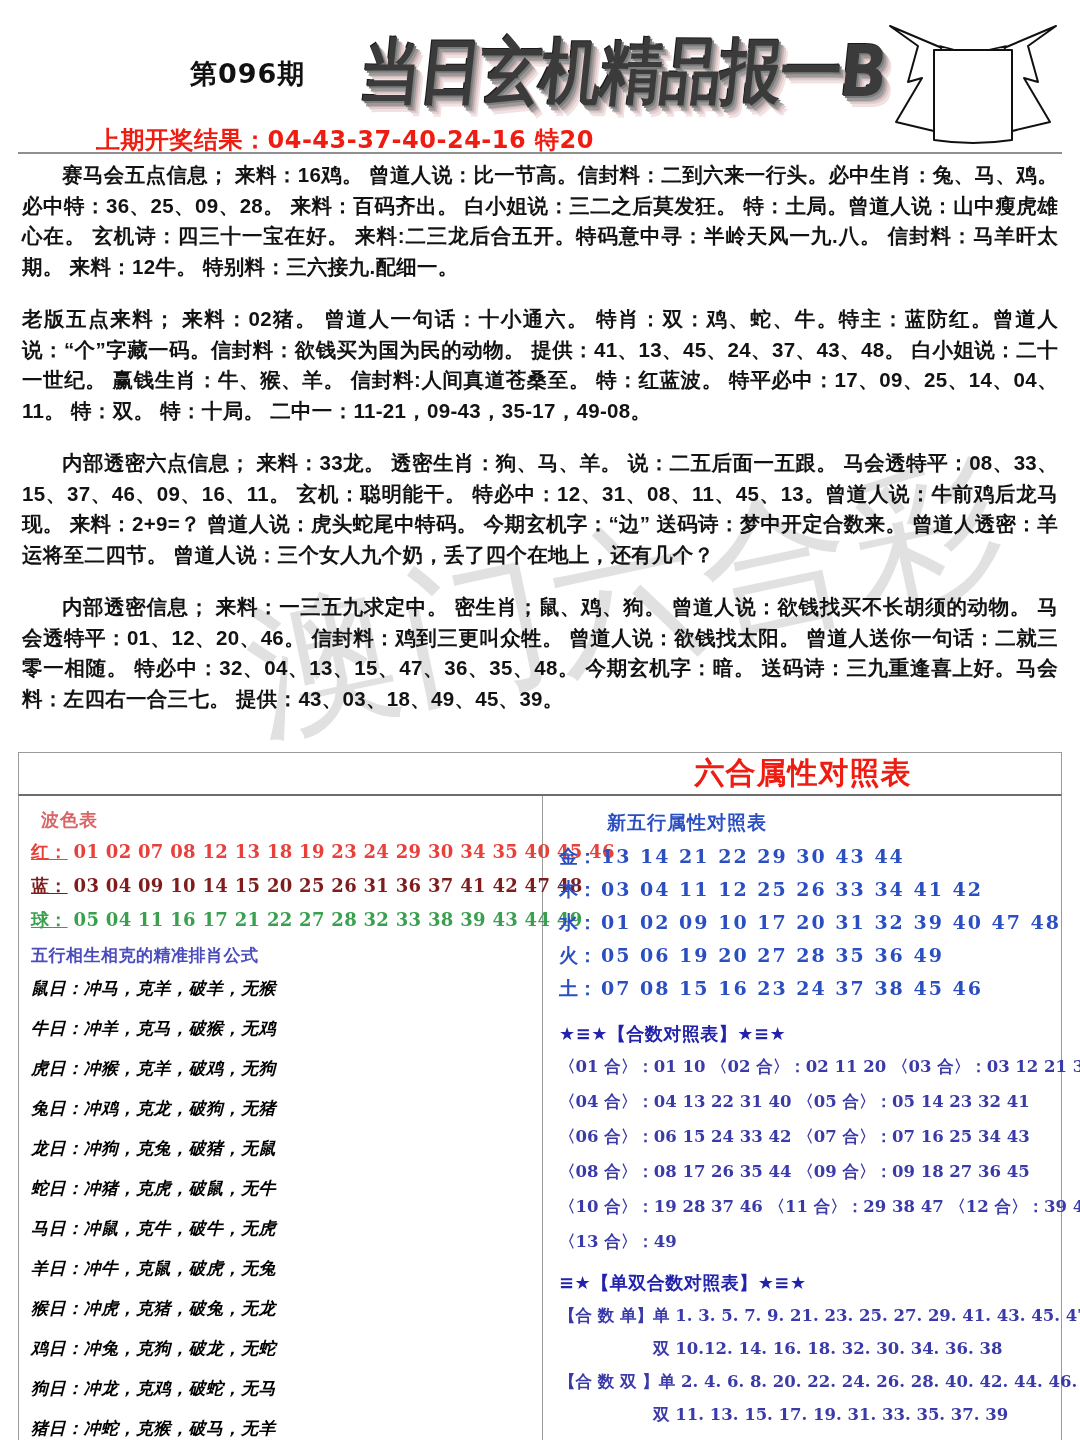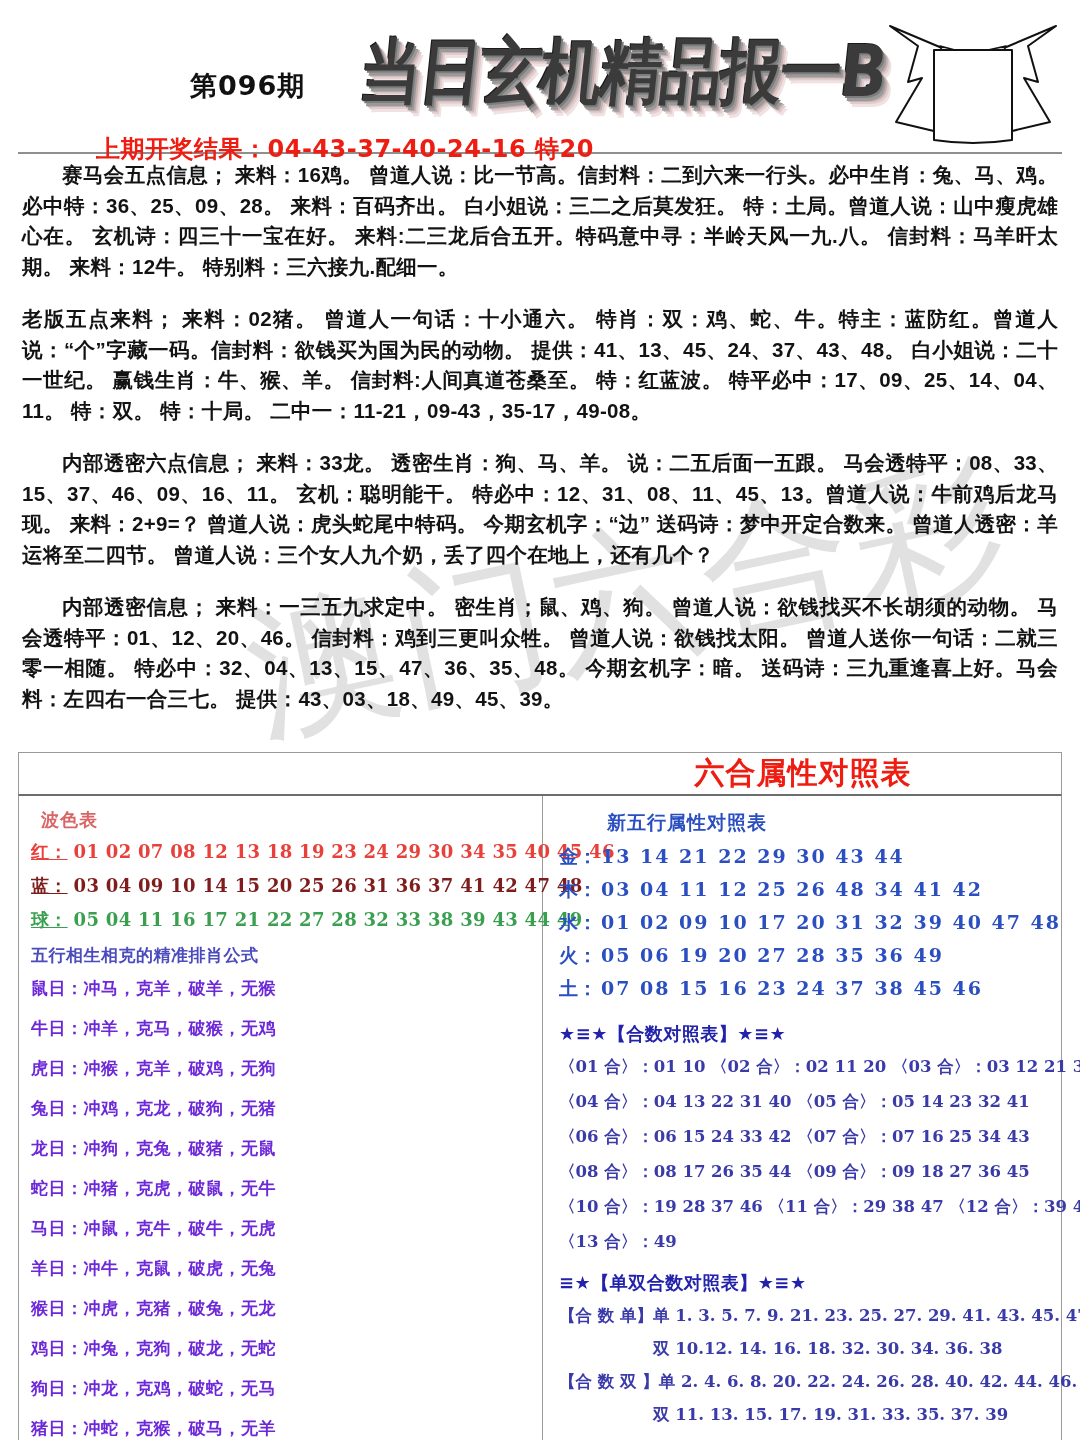--- a/index.html
+++ b/index.html
@@ -40,21 +40,21 @@
     position: absolute;
     left: 18px;
     top: 6px;
     width: 1044px;
     height: 148px;
     z-index: 2;
   }
   .issue-no {
     position: absolute;
     left: 172px;
-    top: 62px;
+    top: 50px;
     font-size: 27px;
     font-weight: bold;
     color: #111;
     font-family: "DejaVu Sans", "Liberation Sans", sans-serif;
     letter-spacing: 1px;
   }
   .banner-title {
     position: absolute;
     left: 342px;
     top: 24px;
@@ -192,24 +192,25 @@
   .wuxing-title {
     font-size: 17px;
     font-weight: bold;
     color: #4b4bbd;
     margin: 12px 0 10px 2px;
     letter-spacing: 0.5px;
   }
   .zodiac-row {
     font-size: 17px;
     font-weight: bold;
-    color: #6d28d9;
+    color: #000000;
     margin: 0 0 17px 2px;
     white-space: nowrap;
     letter-spacing: 0.5px;
+    font-style: italic;
   }
 
   
   .r-subtitle {
     font-size: 19px;
     font-weight: bold;
     color: #2b4fc0;
     margin: 6px 0 8px 50px;
     letter-spacing: 1px;
   }
@@ -270,21 +271,21 @@
 
     <svg class="banner-emblem" viewBox="0 0 190 128">
       <path d="M12 6 L40 26 L30 62 L44 58 L18 102 L60 112 L64 28 Z" fill="#ffffff" stroke="#111111" stroke-width="2" stroke-linejoin="round"></path>
       <path d="M178 6 L150 26 L160 62 L146 58 L172 102 L130 112 L126 28 Z" fill="#ffffff" stroke="#111111" stroke-width="2" stroke-linejoin="round"></path>
       <path d="M62 26 L92 34 L128 26 L126 30 L96 40 L64 31 Z" fill="#d8d8d8" stroke="#111111" stroke-width="1.6" stroke-linejoin="round"></path>
       <path d="M56 30 L134 30 L134 120 Q95 126 56 120 Z" fill="#ffffff" stroke="#111111" stroke-width="2" stroke-linejoin="round"></path>
     </svg>
   </div>
   <div class="hr-top"></div>
 
-  <div style="position:absolute;left:18px;top:11px;width:1044px;height:148px;z-index:3;pointer-events:none;">
+  <div style="position:absolute;left:18px;top:2px;width:1044px;height:148px;z-index:3;pointer-events:none;">
     <div class="lastdraw">上期开奖结果：04-43-37-40-24-16  特20</div>
   </div>
 
   <div class="body-wrap">
     <p class="para indent">赛马会五点信息；  来料：16鸡。   曾道人说：比一节高。信封料：二到六来一行头。必中生肖：兔、马、鸡。        必中特：36、25、09、28。  来料：百码齐出。  白小姐说：三二之后莫发狂。  特：土局。曾道人说：山中瘦虎雄心在。         玄机诗：四三十一宝在好。  来料:二三龙后合五开。特码意中寻：半岭天风一九.八。  信封料：马羊旰太期。  来料：12牛。  特别料：三六接九.配细一。</p>
     <p class="para">老版五点来料；  来料：02猪。   曾道人一句话：十小通六。  特肖：双：鸡、蛇、牛。特主：蓝防红。曾道人说：“个”字藏一码。信封料：欲钱买为国为民的动物。  提供：41、13、45、24、37、43、48。  白小姐说：二十一世纪。  赢钱生肖：牛、猴、羊。  信封料:人间真道苍桑至。   特：红蓝波。            特平必中：17、09、25、14、04、11。  特：双。  特：十局。  二中一：11-21，09-43，35-17，49-08。</p>
     <p class="para indent">内部透密六点信息；  来料：33龙。        透密生肖：狗、马、羊。  说：二五后面一五跟。  马会透特平：08、33、15、37、46、09、16、11。         玄机：聪明能干。         特必中：12、31、08、11、45、13。曾道人说：牛前鸡后龙马现。  来料：2+9=？  曾道人说：虎头蛇尾中特码。  今期玄机字：“边”       送码诗：梦中开定合数来。  曾道人透密：羊运将至二四节。  曾道人说：三个女人九个奶，丢了四个在地上，还有几个？</p>
     <p class="para indent">内部透密信息；  来料：一三五九求定中。         密生肖；鼠、鸡、狗。 曾道人说：欲钱找买不长胡须的动物。  马会透特平：01、12、20、46。  信封料：鸡到三更叫众牲。  曾道人说：欲钱找太阳。  曾道人送你一句话：二就三零一相随。        特必中：32、04、13、15、47、36、35、48。  今期玄机字：暗。    送码诗：三九重逢喜上好。马会料：左四右一合三七。  提供：43、03、18、49、45、39。</p>
   </div>
 
@@ -325,21 +326,21 @@
         <div class="zodiac-row">猪日：冲蛇，克猴，破马，无羊</div>
       </div>
 
       <div class="col-right">
         <div class="r-subtitle">新五行属性对照表</div>
 
         <div class="wx-row">
           <span class="k">金：</span><span class="v">13 14 21 22 29 30 43 44</span>
         </div>
         <div class="wx-row">
-          <span class="k">木：</span><span class="v">03 04 11 12 25 26 48 34 41 42</span>
+          <span class="k">木：</span><span class="v">03 04 11 12 25 26 33 34 41 42</span>
         </div>
         <div class="wx-row">
           <span class="k">水：</span><span class="v">01 02 09 10 17 20 31 32 39 40 47 48</span>
         </div>
         <div class="wx-row">
           <span class="k">火：</span><span class="v">05 06 19 20 27 28 35 36 49</span>
         </div>
         <div class="wx-row">
           <span class="k">土：</span><span class="v">07 08 15 16 23 24 37 38 45 46</span>
         </div>

